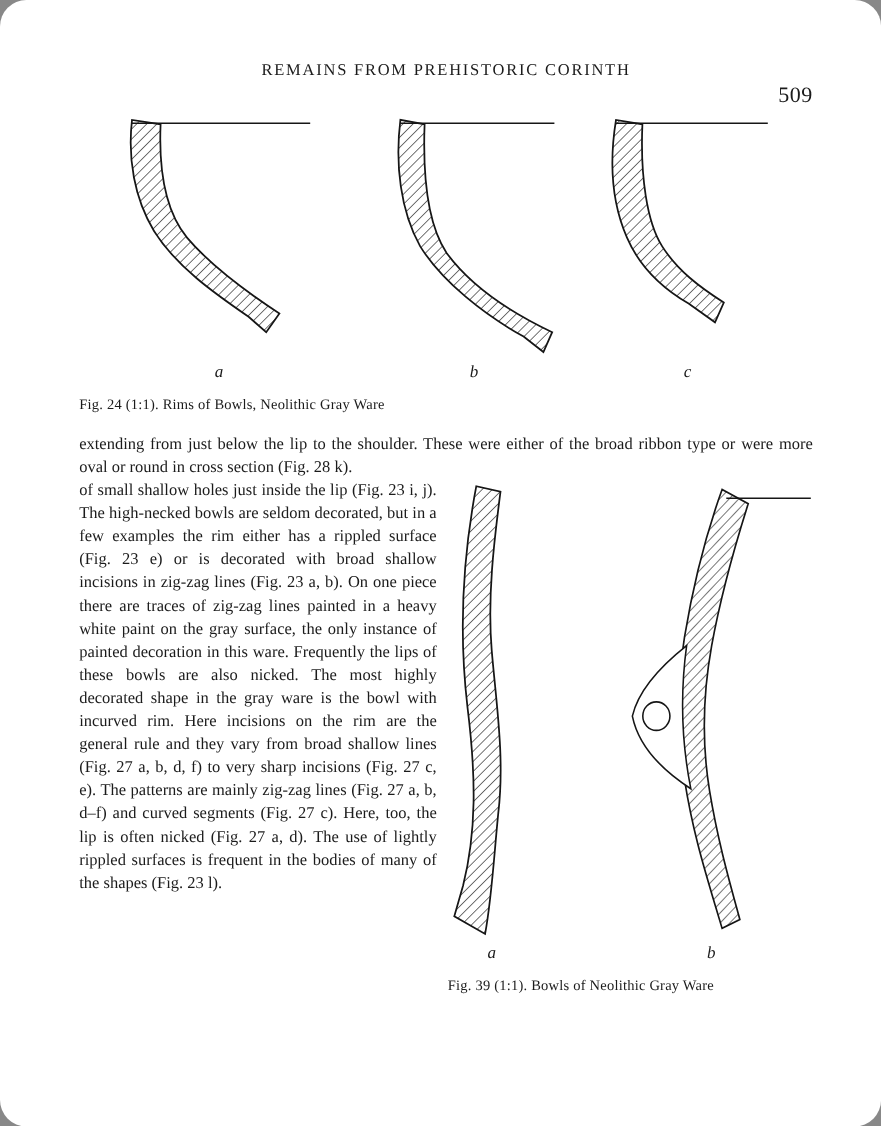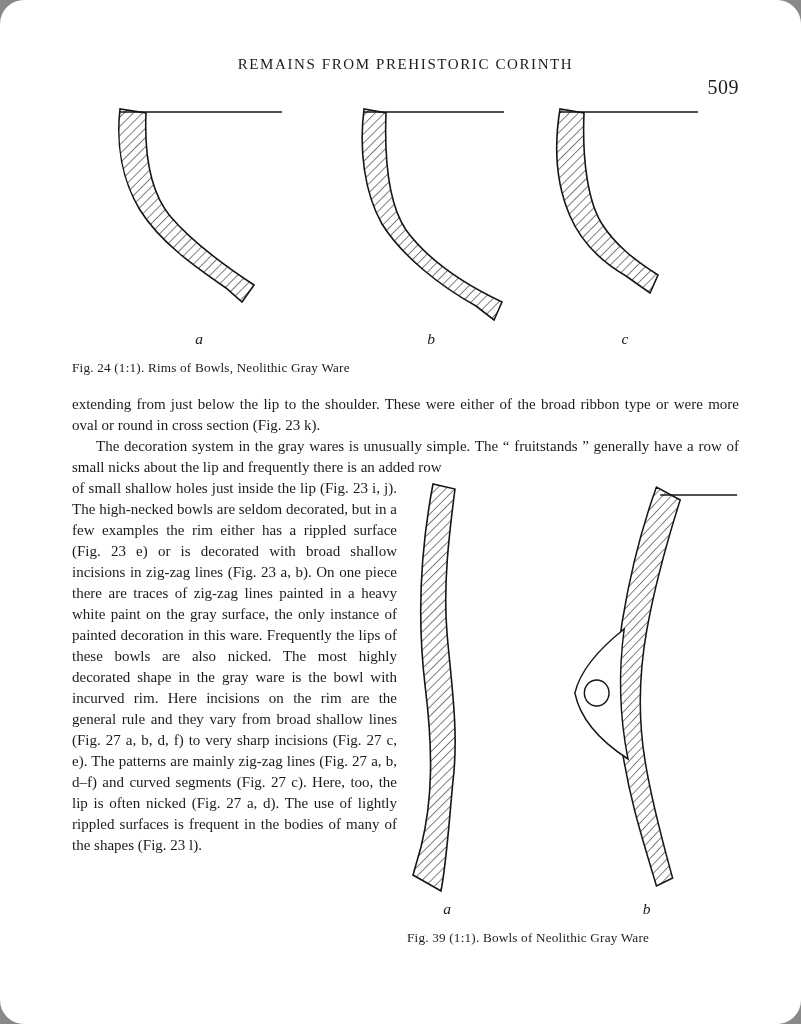--- a/index.html
+++ b/index.html
@@ -94,22 +94,21 @@
       <svg width="150" height="200" viewBox="0 0 150 200">
         <line x1="10" y1="8" x2="148" y2="8" stroke="#161616" stroke-width="1.4"></line>
         <path d="M 10,5 C 4,42 6,80 20,112 C 32,140 52,158 76,172 L 100,189 L 108,171 C 86,157 66,142 52,120 C 38,98 32,56 34,9 L 10,5 Z" fill="url(#hatch)" stroke="#161616" stroke-width="1.6"></path>
       </svg>
       <span class="sublabel">c</span>
     </div>
   </div>
   <div class="figcaption">Fig. 24 (1:1).  Rims of Bowls, Neolithic Gray Ware</div>
 
   <div class="bodytext">
-    <p class="para">extending from just below the lip to the shoulder.  These were either of the broad ribbon type or were more oval or round in cross section (Fig. 23 k).</p>
-    <p class="para indent">The decoration system in the gray wares is unusually simple.  The “ fruitstands ” generally have a row of small nicks about the lip and frequently there is an added row</p>
+    <p class="para">extending from just below the lip to the shoulder.  These were either of the broad ribbon type or were more oval or round in cross section (Fig. 28 k).</p>
 
     <div class="wrapzone">
 
       <div class="fig25block">
         <div class="fig25-drawings">
           <svg width="80" height="412" viewBox="0 0 80 412">
             <path d="M 26,3 C 14,66 10,136 18,204 C 26,268 26,318 14,366 L 6,394 L 34,410 C 40,378 42,340 46,300 C 52,250 44,200 40,152 C 36,104 42,54 48,8 L 26,3 Z" fill="url(#hatch)" stroke="#161616" stroke-width="1.6"></path>
           </svg>
           <svg width="185" height="412" viewBox="0 0 195 412" preserveAspectRatio="none">
             <line x1="112" y1="14" x2="193" y2="14" stroke="#161616" stroke-width="1.4"></line>

